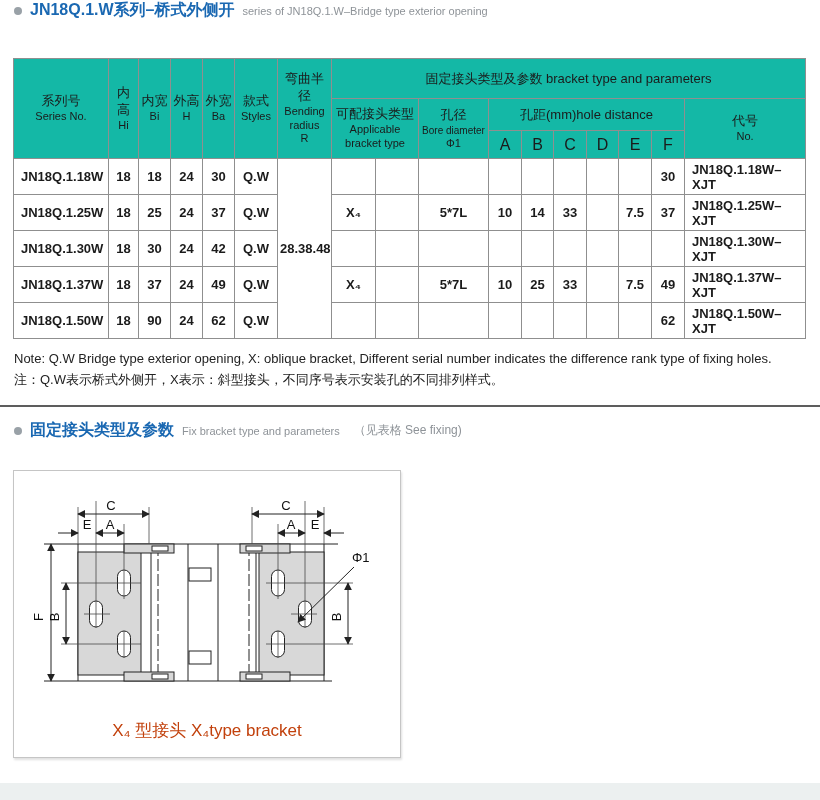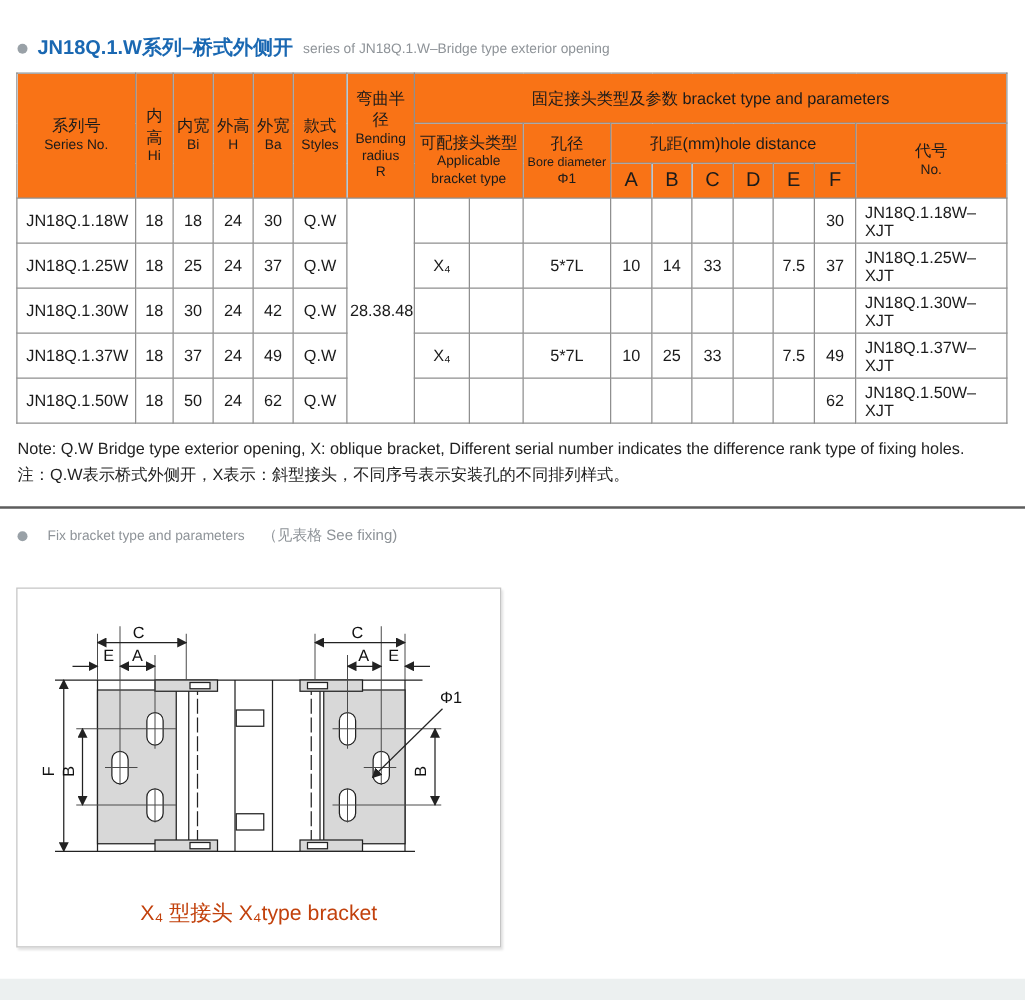--- a/index.html
+++ b/index.html
@@ -8,46 +8,46 @@
   
   .heading{position:absolute;left:14px;display:flex;align-items:center;}
   .bullet{width:8px;height:8px;border-radius:50%;background:#99a1a7;margin-right:8px;flex:0 0 auto;}
   .h-zh{color:#1a68b2;font-weight:bold;font-size:16px;white-space:nowrap;}
   .h-en{color:#8e9398;font-size:11px;margin-left:8px;white-space:nowrap;}
   .h-aside{color:#8e9398;font-size:12px;margin-left:14px;white-space:nowrap;}
   
   .spec-table{position:absolute;left:13px;top:58px;width:792px;border-collapse:collapse;table-layout:fixed;}
   .spec-table th,.spec-table td{border:1px solid #8f8f8f;padding:0 2px;overflow:hidden;}
   .spec-table{border:1px solid #6e6e6e;}
-  .spec-table th{background:#f97316;font-weight:normal;text-align:center;vertical-align:middle;}
+  .spec-table th{background:#14b8a6;font-weight:normal;text-align:center;vertical-align:middle;}
   .spec-table td{background:#ffffff;text-align:center;vertical-align:middle;font-size:13px;}
   .zh{display:block;font-size:13px;line-height:1.3;}
   .en{display:block;font-size:11px;line-height:1.25;}
   .en-s{display:block;font-size:10px;line-height:1.3;}
   .one{font-size:13px;}
   tr.hr1{height:40px;} tr.hr2{height:32px;} tr.hr3{height:28px;}
-  .spec-table tbody tr{height:36px;}
+  .spec-table tbody tr{height:36px;font-weight:bold;}
   td.cl{text-align:left;padding-left:7px;}
   
   .notes{position:absolute;left:14px;top:348px;font-size:13px;line-height:21px;color:#222;}
   
   .divider{position:absolute;left:0;top:405px;width:820px;height:0;border-top:2px solid #5d5d5d;}
   
   .diagram-box{position:absolute;left:13px;top:470px;width:386px;height:286px;background:#fff;
                border:1px solid #c5c5c5;box-shadow:1px 2px 2px rgba(0,0,0,0.12);}
   .diagram-box svg{display:block;}
   .caption{position:absolute;left:0;top:248px;width:100%;text-align:center;font-size:17px;color:#c2410c;}
   
   .footer-band{position:absolute;left:0;top:783px;width:820px;height:17px;background:#ecf0f0;}
   svg text{font-family:"Liberation Sans","DejaVu Sans",sans-serif;font-size:13px;fill:#111;}
 </style>
 </head>
 <body>
 
-<div class="heading" style="top:28px;">
+<div class="heading" style="top:0;">
   <span class="bullet"></span>
   <span class="h-zh">JN18Q.1.W系列–桥式外侧开</span>
   <span class="h-en">series of JN18Q.1.W–Bridge type exterior opening</span>
 </div>
 
 <table class="spec-table">
   <colgroup>
     <col style="width:95px">
       <col style="width:30px">
       <col style="width:32px">
@@ -198,21 +198,21 @@
       <td>25</td>
       <td>33</td>
       <td></td>
       <td>7.5</td>
       <td>49</td>
       <td class="cl">JN18Q.1.37W–XJT</td>
     </tr>
     <tr>
       <td class="cl">JN18Q.1.50W</td>
       <td>18</td>
-      <td>50</td>
+      <td>90</td>
       <td>24</td>
       <td>62</td>
       <td>Q.W</td>
       <td></td>
       <td></td>
       <td></td>
       <td></td>
       <td></td>
       <td></td>
       <td></td>
@@ -225,20 +225,21 @@
 
 <div class="notes">
   <div>Note: Q.W Bridge type exterior opening, X: oblique bracket, Different serial number indicates the difference rank type of fixing holes.</div>
   <div>注：Q.W表示桥式外侧开，X表示：斜型接头，不同序号表示安装孔的不同排列样式。</div>
 </div>
 
 <div class="divider"></div>
 
 <div class="heading" style="top:420px;">
   <span class="bullet"></span>
+  <span class="h-zh">固定接头类型及参数</span>
   <span class="h-en">Fix bracket type and parameters</span>
   <span class="h-aside">（见表格 See fixing)</span>
 </div>
 
 <div class="diagram-box">
   <svg width="386" height="242" viewBox="0 0 386 242">
     <defs>
       <marker id="ah" viewBox="0 0 10 10" refX="9" refY="5" markerWidth="8" markerHeight="8" orient="auto-start-reverse">
         <path d="M0,0 L10,5 L0,10 z" fill="#222"></path>
       </marker>

